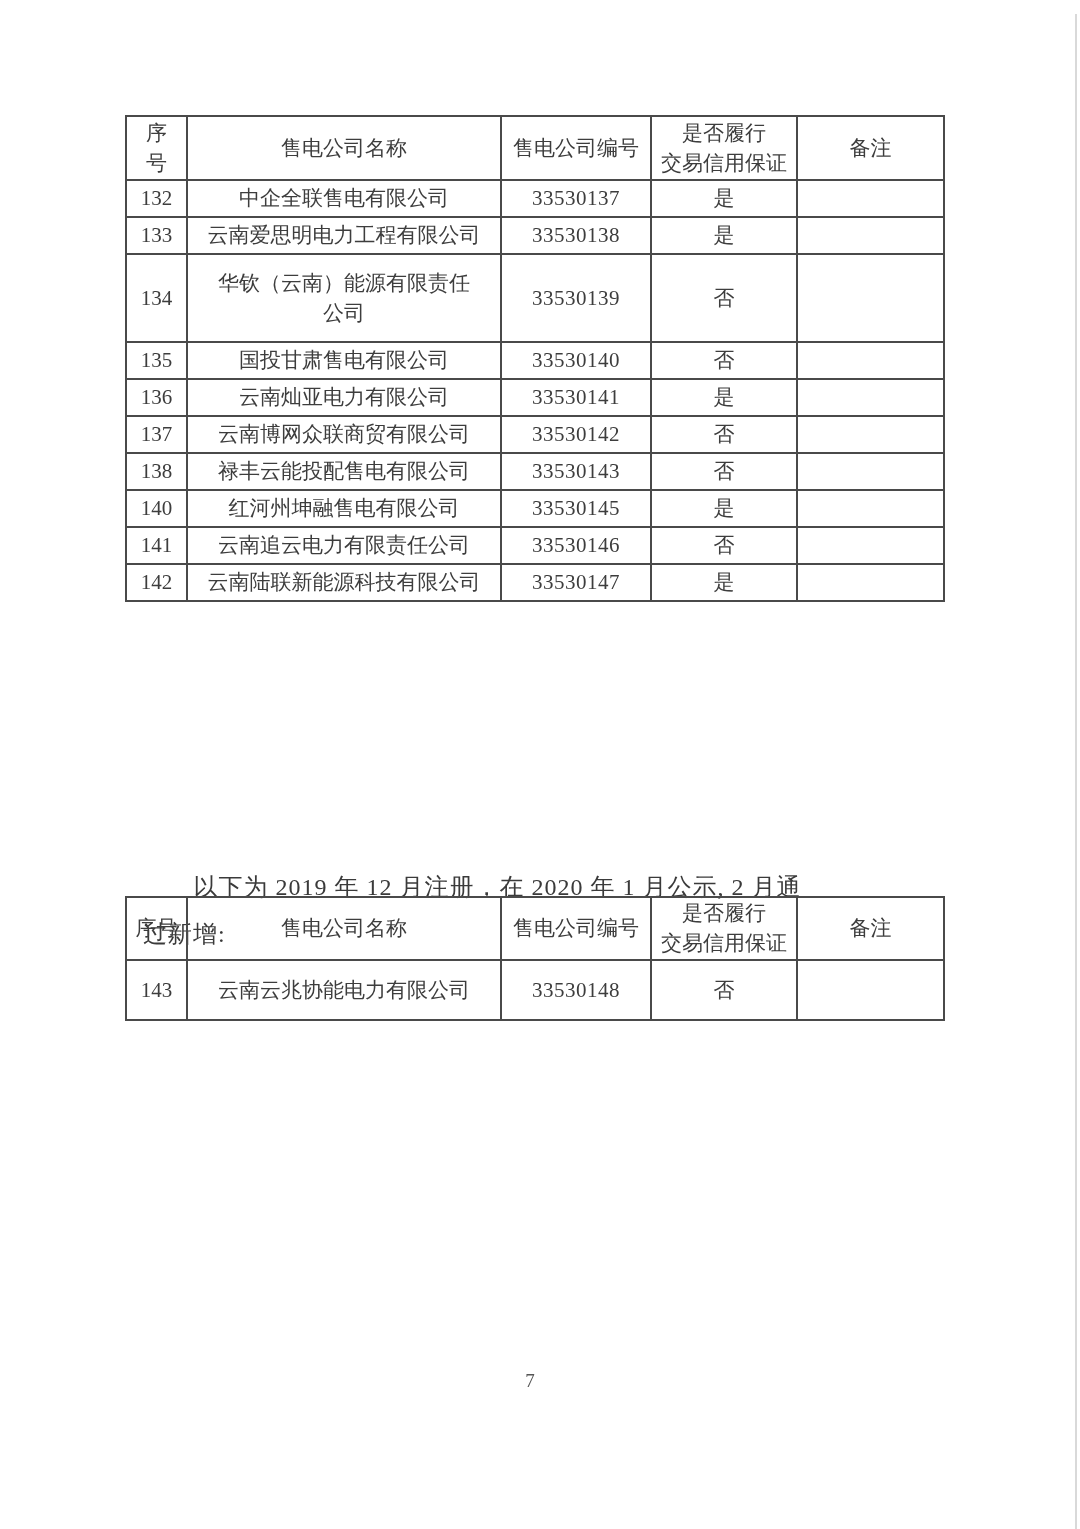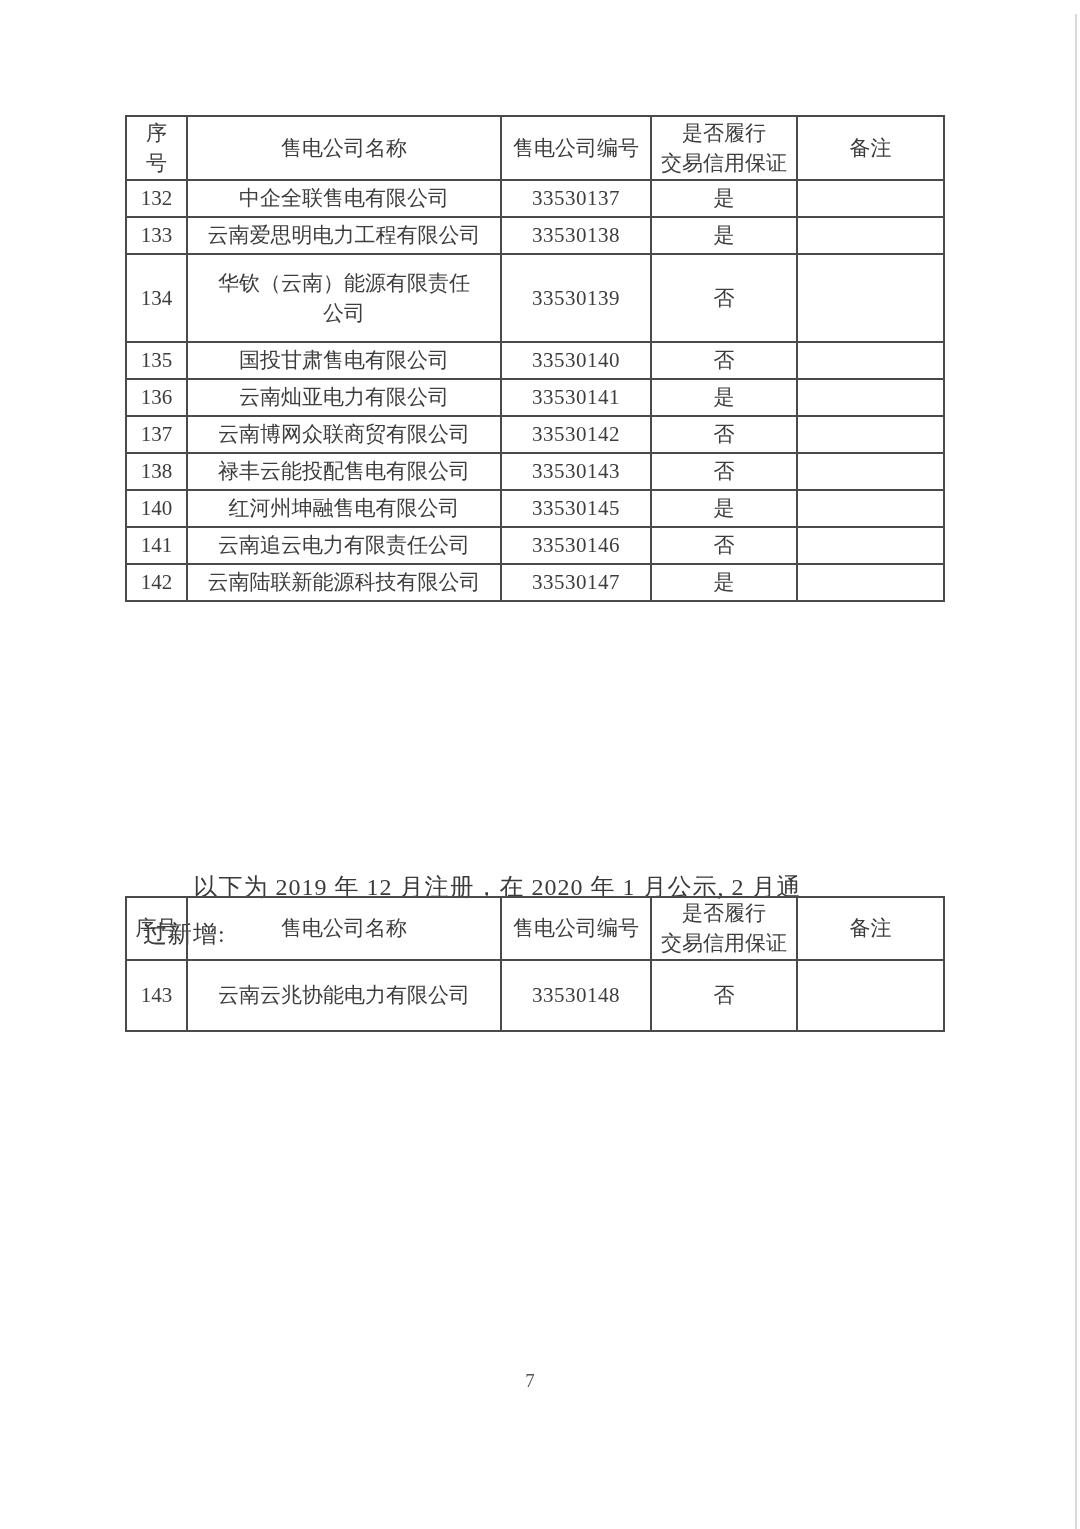--- a/index.html
+++ b/index.html
@@ -38,21 +38,21 @@
   }
   .col-index { width:61px; }
   .col-name  { width:314px; }
   .col-code  { width:150px; }
   .col-guar  { width:146px; }
   .col-rem   { width:147px; }
   .t1 thead tr { height:64px; }
   .t1 tbody tr { height:37px; }
   .t1 tbody tr.row-tall { height:88px; }
   .t2 thead tr { height:58px;padding-left:14px; }
-  .t2 tbody tr { height:71px; }
+  .t2 tbody tr { height:60px; }
   .row-tall .cell-name { padding:12px 22px; }
   .cell-code { letter-spacing:0.5px; }
   .intro {
     position:absolute;
     left:127px; top:848px;
     width:860px;
     margin:16px;
     font-size:24px;
     line-height:1.95;
     letter-spacing:1px;

